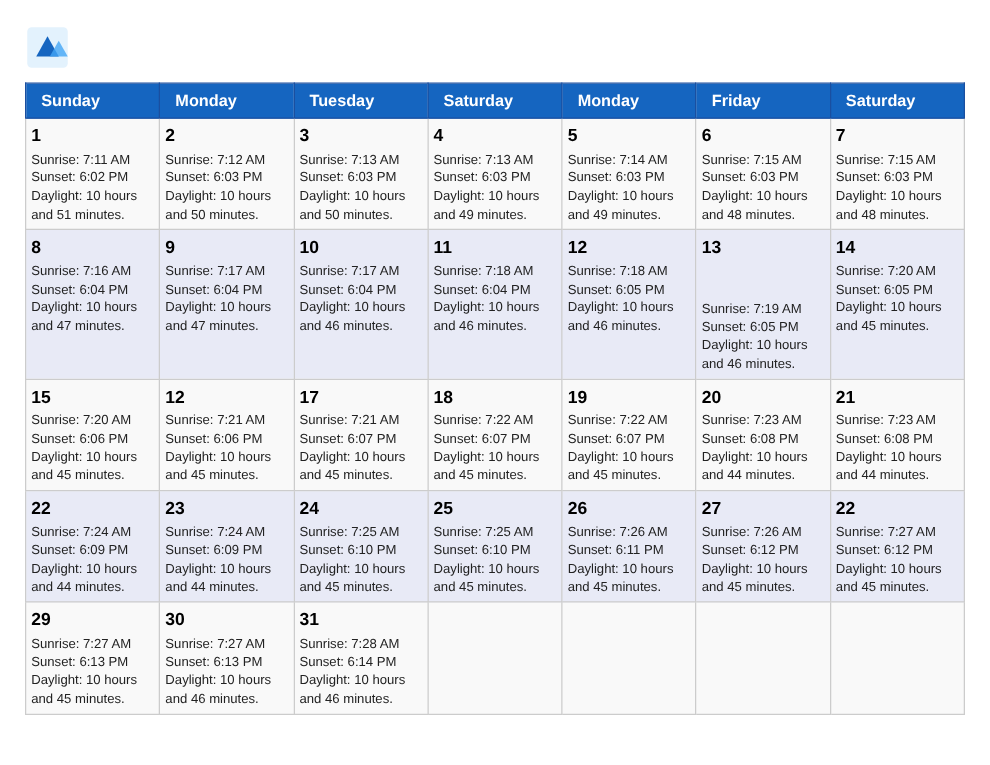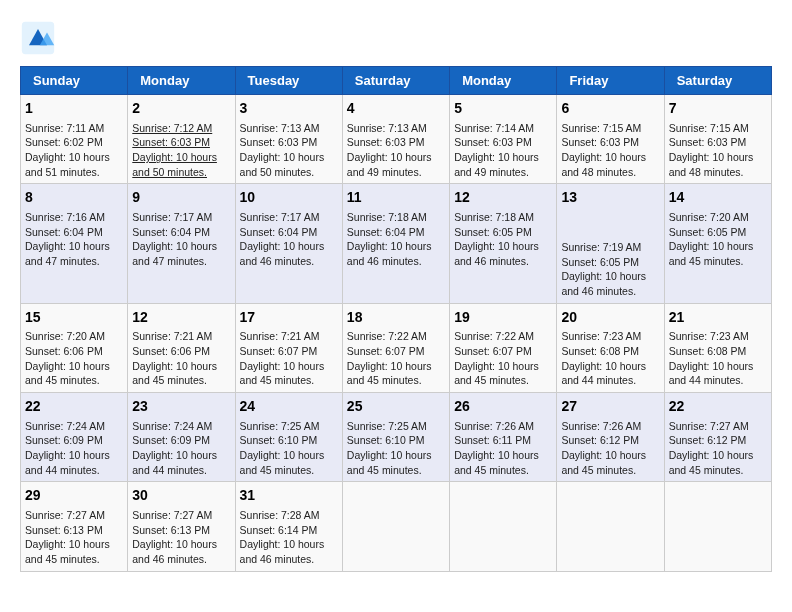--- a/index.html
+++ b/index.html
@@ -125,21 +125,21 @@
   <tr>
         <td>
           <span class="day-number">1</span>
           <div class="day-info" style="white-space: pre-line;">Sunrise: 7:11 AM
 Sunset: 6:02 PM
 Daylight: 10 hours
 and 51 minutes.</div>
         </td>
         <td>
           <span class="day-number">2</span>
-          <div class="day-info" style="white-space: pre-line; text-decoration: underline;">Sunrise: 7:12 AM
+          <div class="day-info" style="white-space: pre-line;">Sunrise: 7:12 AM
 Sunset: 6:03 PM
 Daylight: 10 hours
 and 50 minutes.</div>
         </td>
         <td>
           <span class="day-number">3</span>
           <div class="day-info" style="white-space: pre-line;">Sunrise: 7:13 AM
 Sunset: 6:03 PM
 Daylight: 10 hours
 and 50 minutes.</div>

